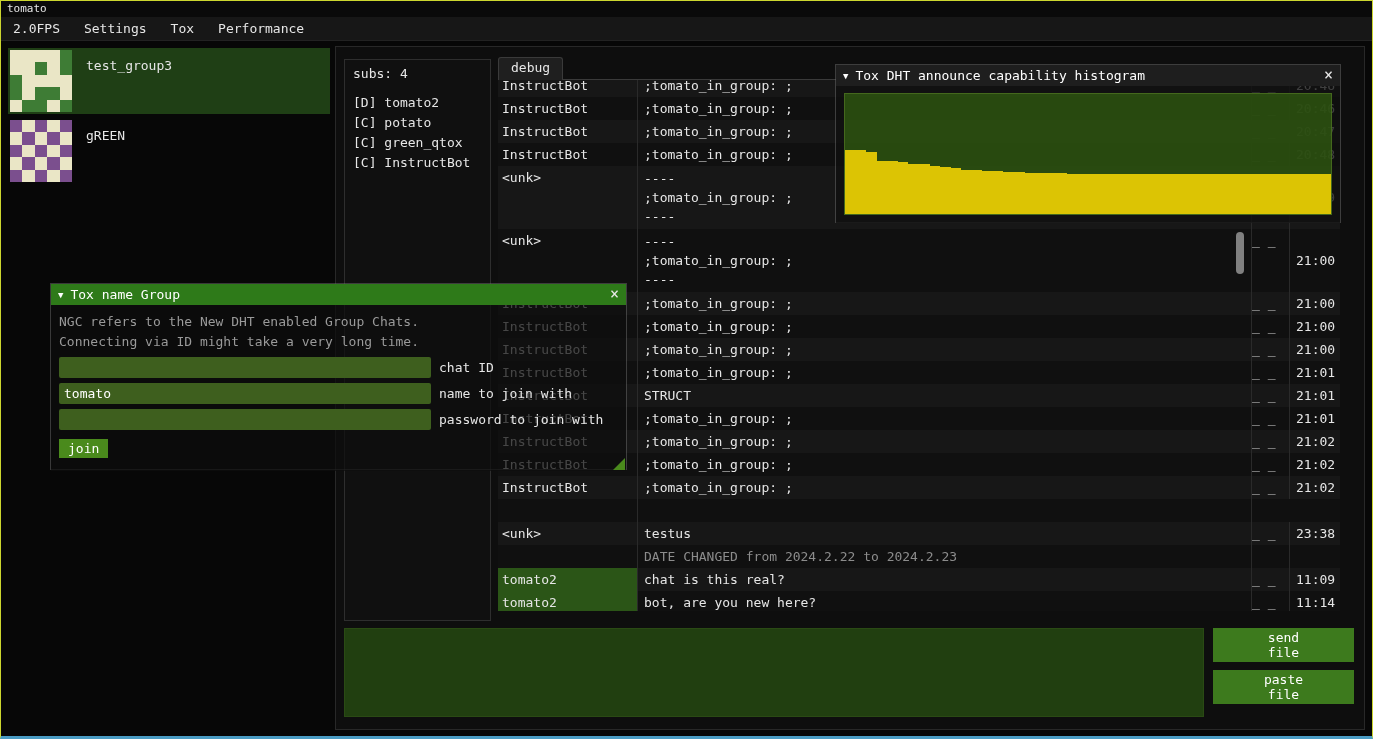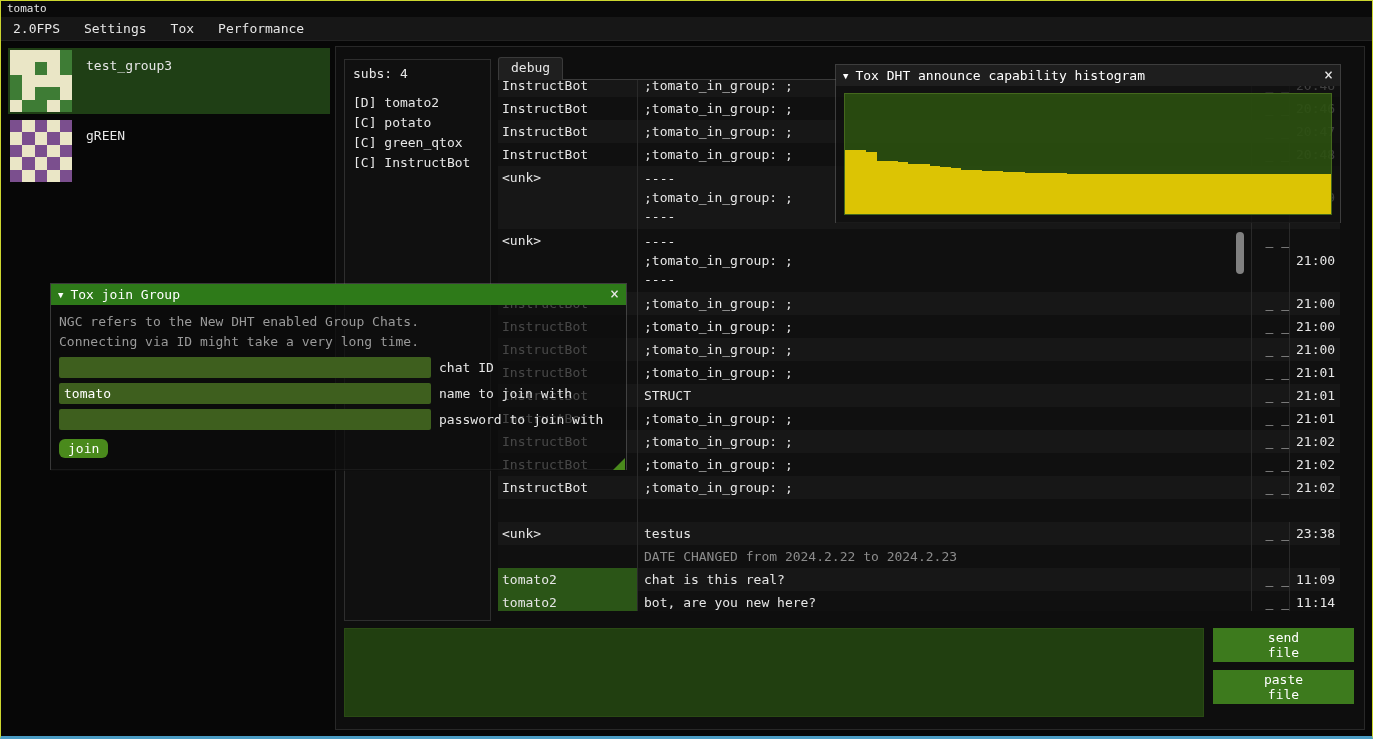--- a/index.html
+++ b/index.html
@@ -59,21 +59,21 @@
   .chat-row {
     display:grid; grid-template-columns:140px 1fr 38px 50px;
     min-height:23px; align-items:center;
   }
   .chat-row:nth-child(odd) { background:#171717; }
   .chat-row:nth-child(even) { background:#101010; }
   .chat-row.multi .c-msg { padding-top:3px; padding-bottom:3px; }
   .c-name { padding:2px 4px; border-right:1px solid #2a2a2a; align-self:stretch; line-height:19px; }
   .c-name.self { background:#2b5517; }
   .c-msg  { padding:2px 6px; border-right:1px solid #2a2a2a; align-self:stretch; line-height:19px; }
-  .c-flags{ text-align:right; border-right:1px solid #2a2a2a; align-self:stretch; line-height:19px; padding-top:2px; color:#cfcfcf; }
+  .c-flags{ text-align:left; border-right:1px solid #2a2a2a; align-self:stretch; line-height:19px; padding-top:2px; color:#cfcfcf; }
   .c-time { padding:2px 0 2px 6px; line-height:19px; }
   .msg-line { line-height:19px; white-space:pre; }
   .daterow .date-text { color:#8c8c8c; }
   .scrollbar-thumb {
     position:absolute; right:96px; top:152px; width:8px; height:42px;
     background:#808080; border-radius:4px;
   }
 
   
   .composer-input {
@@ -104,21 +104,21 @@
   .join-body { position:relative; height:166px; background:rgba(13,13,13,0.74); padding:7px 8px; }
   .join-desc { color:#9a9a9a; line-height:20px; }
   .join-input-row { display:flex; align-items:center; margin-top:5px; }
   .join-input {
     width:372px; height:21px; background:#3e5f1e; border:none; color:#fff;
     font-family:inherit; font-size:13px; padding:0 5px; border-radius:2px; outline:none;
   }
   .join-input-label { margin-left:8px; }
   .join-btn {
     margin-top:9px; background:#4a8a1c; border:none; color:#fff;
-    font-family:inherit; font-size:13px; padding:2px 9px; border-radius:6px; cursor:pointer; display:inline-block;
+    font-family:inherit; font-size:13px; padding:2px 9px; border-radius:0; cursor:pointer; display:inline-block;
   }
   .resize-grip {
     position:absolute; right:1px; bottom:1px; width:0; height:0;
     border-left:12px solid transparent; border-bottom:12px solid #4a8a1c;
   }
 
   .hist-window { left:835px; top:64px; width:506px; height:159px; z-index:20; }
   .hist-window .win-titlebar { background:#1e1e1e; }
   .hist-body { height:137px; background:rgba(16,16,16,0.78); padding:7px 8px; }
   .hist-chart {
@@ -450,21 +450,21 @@
         <div class="hist-bar" style="height: 33%; background: rgb(220, 196, 4);"></div>
         <div class="hist-bar" style="height: 33%; background: rgb(220, 196, 4);"></div>
         <div class="hist-bar" style="height: 33%; background: rgb(220, 196, 4);"></div>
       </div>
   </div>
 </div>
 
 <div class="float-win join-window">
   <div class="win-titlebar">
     <span class="win-collapse">▼</span>
-    <span>Tox join Group</span>
+    <span>Tox name Group</span>
     <span class="win-close">×</span>
   </div>
   <div class="join-body">
     <div class="join-desc">NGC refers to the New DHT enabled Group Chats.</div>
     <div class="join-desc">Connecting via ID might take a very long time.</div>
     <div id="join-inputs">
         <div class="join-input-row">
           <input class="join-input" style="">
           <span class="join-input-label">chat ID</span>
         </div>

